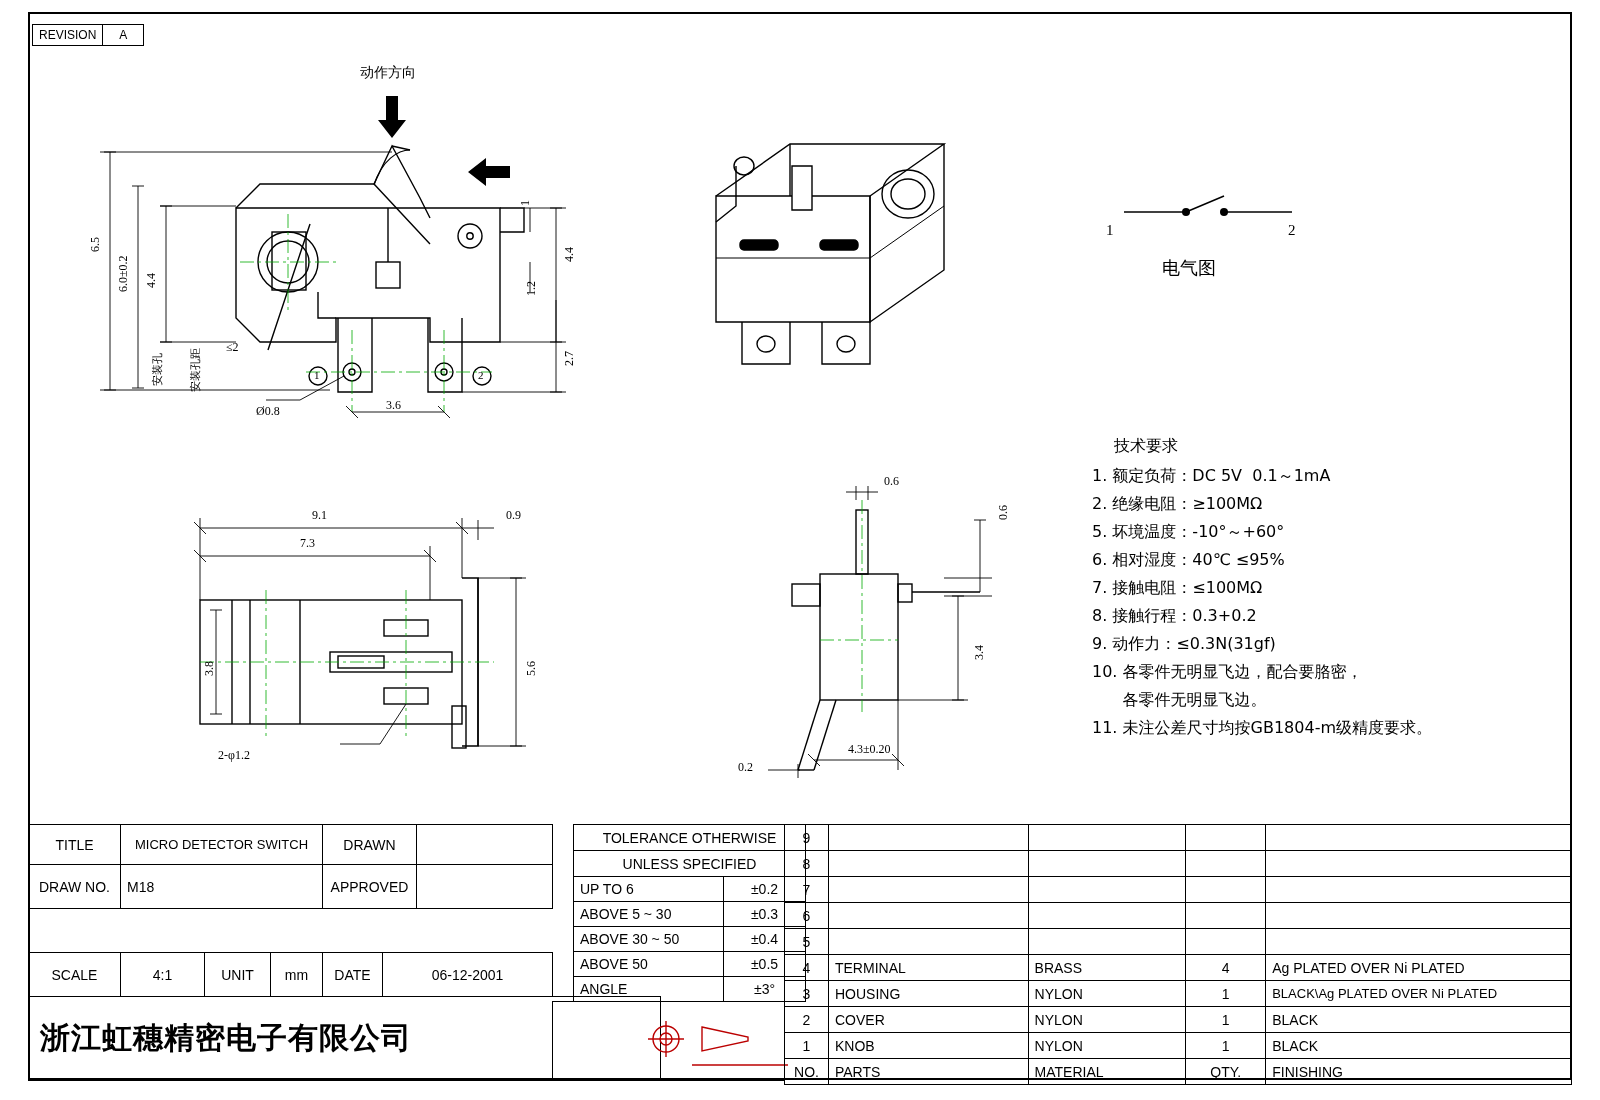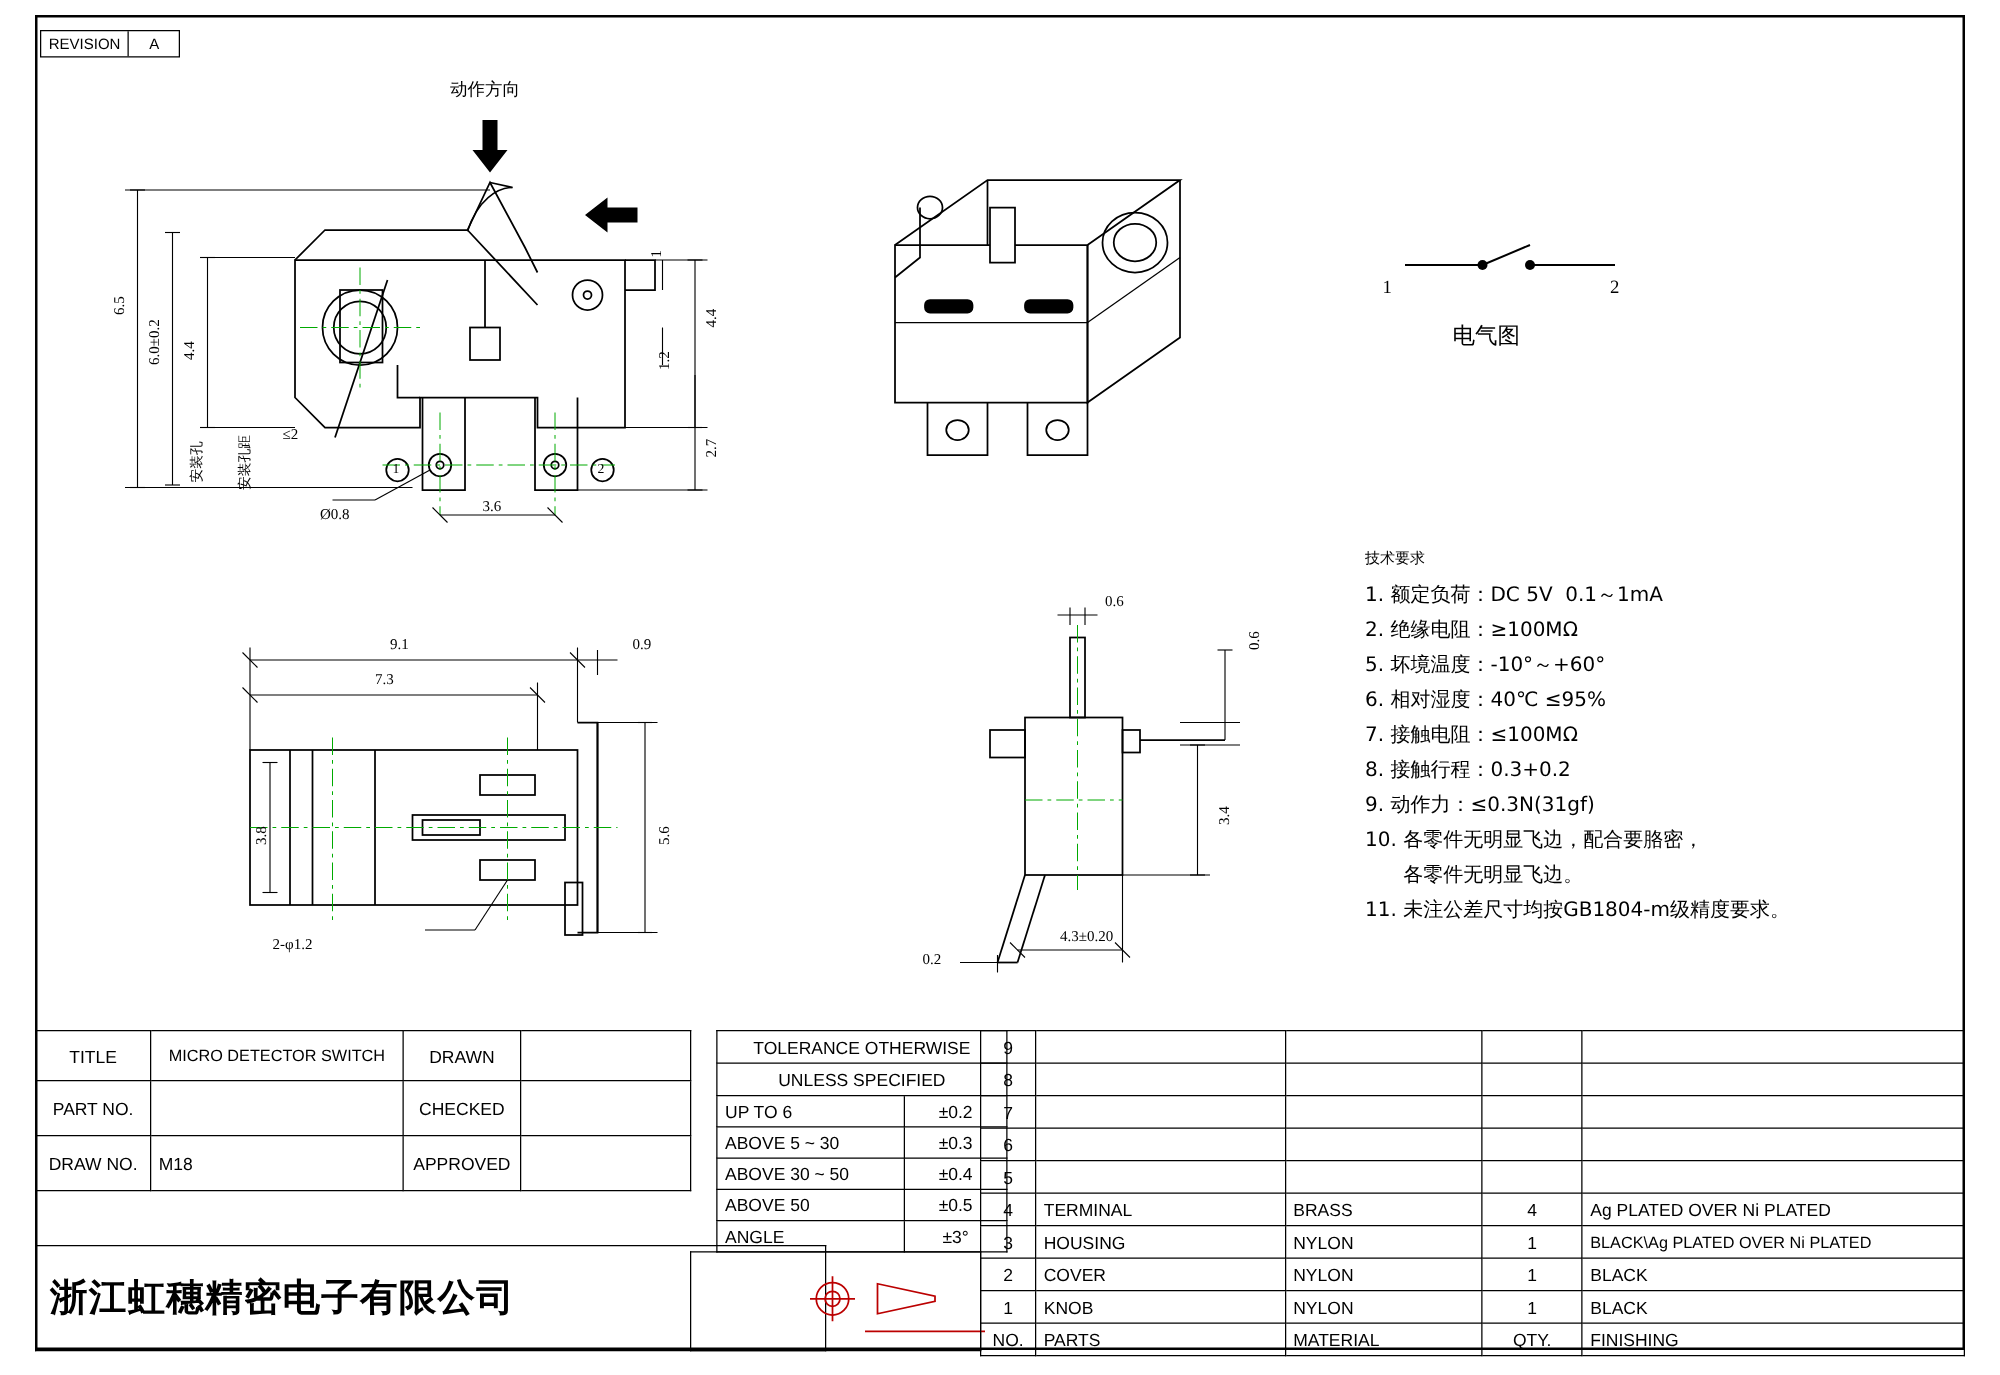--- a/index.html
+++ b/index.html
@@ -8,21 +8,21 @@
   .frame{position:absolute;left:28px;top:12px;width:1544px;height:1068px;border:2px solid #000;box-sizing:border-box;}
   .txt{position:absolute;white-space:pre;font-size:13px;line-height:1.15;}
   .dim{position:absolute;white-space:pre;font-size:12px;font-family:"Liberation Serif",serif;}
   .cn{font-family:"DejaVu Sans",sans-serif;}
   .rev{position:absolute;left:32px;top:24px;border:1px solid #000;display:flex;height:22px;box-sizing:border-box;}
   .rev div{display:flex;align-items:center;justify-content:center;font-size:12px;padding:0 6px;border-right:1px solid #000;}
   .rev div:last-child{border-right:none;width:28px;}
   svg{position:absolute;left:0;top:0;overflow:visible;}
   
   #tech{position:absolute;left:1092px;top:432px;width:450px;font-size:16px;line-height:28px;font-family:"DejaVu Sans",sans-serif;}
-  #tech .thead{font-size:12px;margin-bottom:2px;}
+  #tech .thead{font-size:16px;margin-bottom:2px;margin-left:22px;}
   #tech .ln{white-space:pre;}
   
   #titleblock{position:absolute;left:28px;top:824px;width:1544px;height:256px;}
   table.tb{border-collapse:collapse;position:absolute;}
   table.tb td{border:1px solid #000;font-size:14px;padding:0 6px;height:28px;box-sizing:border-box;white-space:nowrap;font-family:"Liberation Sans",sans-serif;}
   .c{text-align:center;}
   .company{position:absolute;left:40px;top:1018px;font-size:30px;font-weight:bold;font-family:"DejaVu Sans",sans-serif;letter-spacing:1px;}
   .elec-label{position:absolute;font-size:18px;font-family:"DejaVu Sans",sans-serif;}
   .small{font-size:11px;}
 </style>
@@ -286,34 +286,40 @@
 
     <table class="tb" style="left:0;top:0;">
       <tbody>
           <tr>
         <td class="c" style="width:92px;height:40px;">TITLE</td>
         <td class="c" style="width:202px;height:40px;font-size:13px;">MICRO DETECTOR SWITCH</td>
         <td class="c" style="width:94px;height:40px;">DRAWN</td>
         <td class="c" style="width:136px;height:40px;"></td>
       </tr>
       <tr>
-        <td class="c" style="height:44px;">PART NO.</td>
-        <td class="c" style="height:44px;"></td>
-        <td class="c" style="height:44px;">CHECKED</td>
-        <td class="c" style="height:44px;"></td>
-      </tr>
-      <tr>
         <td class="c" style="height:44px;">DRAW NO.</td>
         <td style="height:44px;">M18</td>
         <td class="c" style="height:44px;">APPROVED</td>
         <td class="c" style="height:44px;"></td>
       </tr>
     </tbody>
       </table>
 
+    <table class="tb" style="left:0;top:128px;">
+      <tbody>
+          <tr>
+        <td class="c" style="width:92px;height:44px;">SCALE</td>
+        <td class="c" style="width:84px;height:44px;">4:1</td>
+        <td class="c" style="width:66px;height:44px;">UNIT</td>
+        <td class="c" style="width:52px;height:44px;">mm</td>
+        <td class="c" style="width:60px;height:44px;">DATE</td>
+        <td class="c" style="width:170px;height:44px;">06-12-2001</td>
+      </tr>
+    </tbody>
+      </table>
 
     <table class="tb" style="left:0;top:172px;">
       <tbody>
           <tr>
         <td style="width:632px;height:84px;"></td>
       </tr>
     </tbody>
       </table>
 
     <table class="tb" style="left:545px;top:0;">

